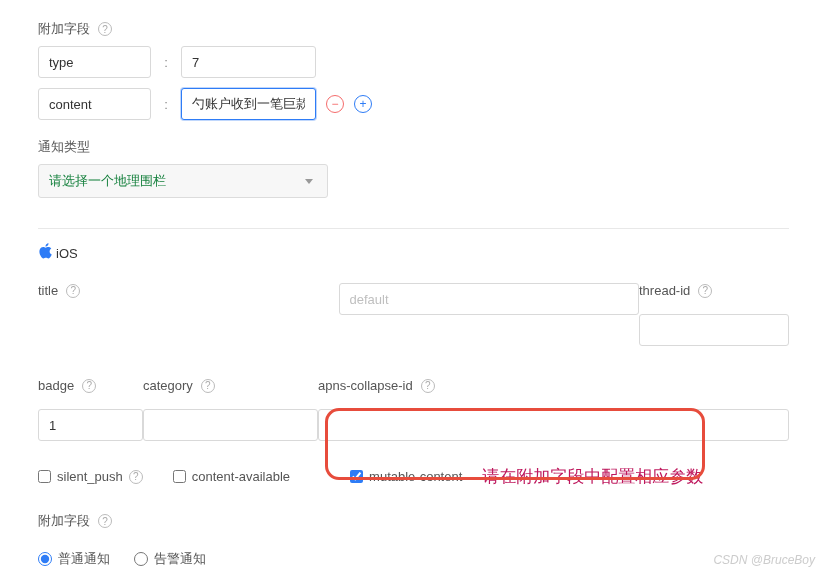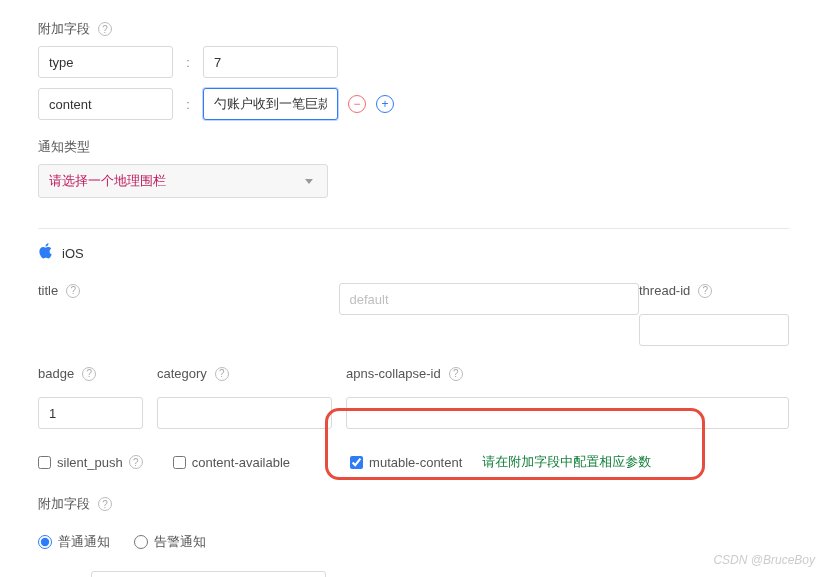--- a/index.html
+++ b/index.html
@@ -3,43 +3,43 @@
   <meta charset="utf-8">
   <style>
     * { box-sizing: border-box; margin: 0; padding: 0; }
     body { font-family: -apple-system, "Helvetica Neue", Arial, sans-serif; font-size: 13px; color: #333; background: #fff; padding: 20px 38px; width: 827px; }
     .field-label { font-size: 13px; color: #555; display: inline-flex; align-items: center; gap: 8px; margin-bottom: 8px; }
     .help-icon { display: inline-flex; width: 14px; height: 14px; border: 1px solid #bbb; border-radius: 50%; color: #aaa; font-size: 10px; align-items: center; justify-content: center; cursor: default; }
     .row { display: flex; align-items: center; gap: 10px; margin-bottom: 10px; }
     .input { height: 32px; border: 1px solid #d9d9d9; border-radius: 3px; padding: 0 10px; font-size: 13px; color: #333; background: #fff; }
     .input::placeholder { color: #bfbfbf; }
     .input.focused { border-color: #2e7cf6; box-shadow: 0 0 0 1px rgba(46,124,246,0.3); text-align: right; }
-    .kv-key { width: 135px; }
+    .kv-key { width: 113px; }
     .kv-val { width: 135px; }
     .colon { color: #888; width: 10px; text-align: center; }
     .circle-btn { width: 18px; height: 18px; border-radius: 50%; border: 1px solid #2e7cf6; display: inline-flex; align-items: center; justify-content: center; color: #2e7cf6; cursor: pointer; font-size: 12px; background: #fff; }
     .circle-btn.minus { border-color: #f56c6c; color: #f56c6c; }
     .section-gap { margin-top: 18px; margin-bottom: 10px; }
-    .geo-select { width: 290px; height: 34px; border: 1px solid #dcdcdc; border-radius: 3px; background: #f7f7f7; padding: 0 10px; display: flex; align-items: center; justify-content: space-between; color: #be185d; cursor: pointer; }
+    .geo-select { width: 290px; height: 34px; border: 1px solid #dcdcdc; border-radius: 3px; background: #f7f7f7; padding: 0 10px; display: flex; align-items: center; justify-content: space-between; color: #15803d; cursor: pointer; }
     .tri-down { border-left: 4px solid transparent; border-right: 4px solid transparent; border-top: 5px solid #999; margin-right: 4px; }
     .divider { border: none; border-top: 1px solid #e8e8e8; margin: 30px 0 0 0; }
-    .ios-header { display: flex; align-items: center; gap: 10px; padding: 14px 0; text-align: center; }
+    .ios-header { display: flex; align-items: center; gap: 4px; padding: 14px 0; text-align: center; }
     .apple-icon { color: #2e7cf6; font-size: 16px; }
     .grid-3 { display: flex; margin-top: 6px; justify-content: space-between; }
     .col { flex: 1; display: flex; flex-direction: column; gap: 8px; min-width: 0; }
     .col .input { width: 100%; }
     .col.small { flex: 0 0 150px; }
-    .second-grid { display: flex; gap: 14px; margin-top: 20px; }
+    .second-grid { display: flex; gap: 0; margin-top: 32px; }
     .badge-col { flex: 0 0 105px; }
     .cat-col { flex: 0 0 175px; }
     .apns-col { flex: 1; }
     .check-row { display: flex; gap: 30px; margin-top: 24px; }
     .check-item { display: flex; align-items: center; gap: 6px; font-size: 13px; color: #555; }
     .checkbox { width: 13px; height: 13px; cursor: pointer; accent-color: #2e7cf6; }
-    .hint-link { color: #15803d; font-size: 13px; margin-left: 14px; }
+    .hint-link { color: #be185d; font-size: 17px; margin-left: 14px; }
     .radio-row { display: flex; align-items: center; gap: 24px; margin-top: 12px; }
     .radio-item { display: flex; align-items: center; gap: 6px; font-size: 13px; color: #555; }
     .radio { width: 14px; height: 14px; cursor: pointer; accent-color: #2e7cf6; }
     .sound-row { display: flex; align-items: center; gap: 18px; margin-top: 20px; }
     .sound-row .input { width: 235px; }
     .watermark { position: fixed; right: 12px; bottom: 10px; color: #ccc; font-size: 12px; font-style: italic; }
     .check-mutable-wrap { position: relative; }
     .red-box { position: absolute; border: 3px solid #e74c3c; border-radius: 14px; left: 287px; top: 388px; width: 380px; height: 72px; pointer-events: none; }
     .wrap { position: relative; }
   </style>

